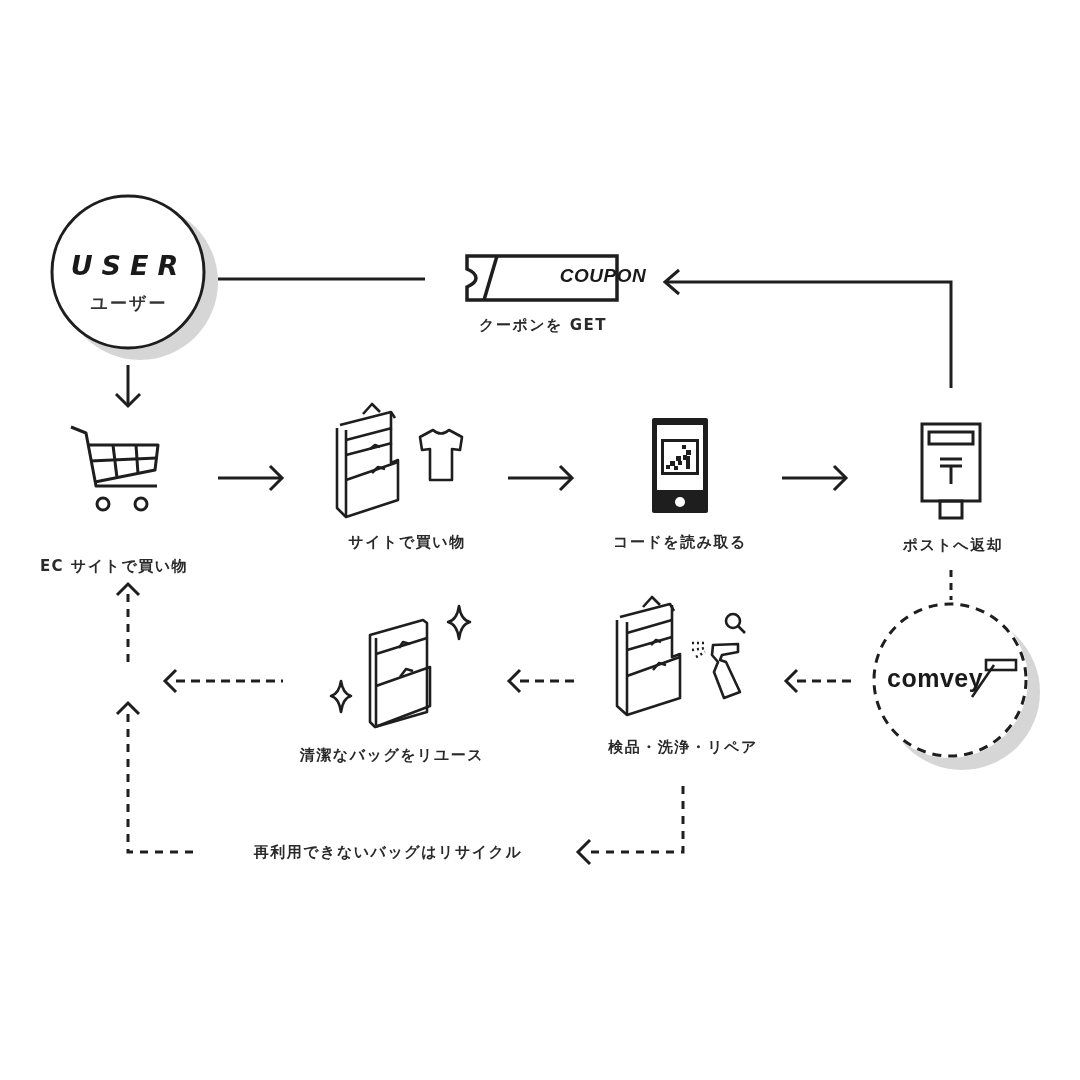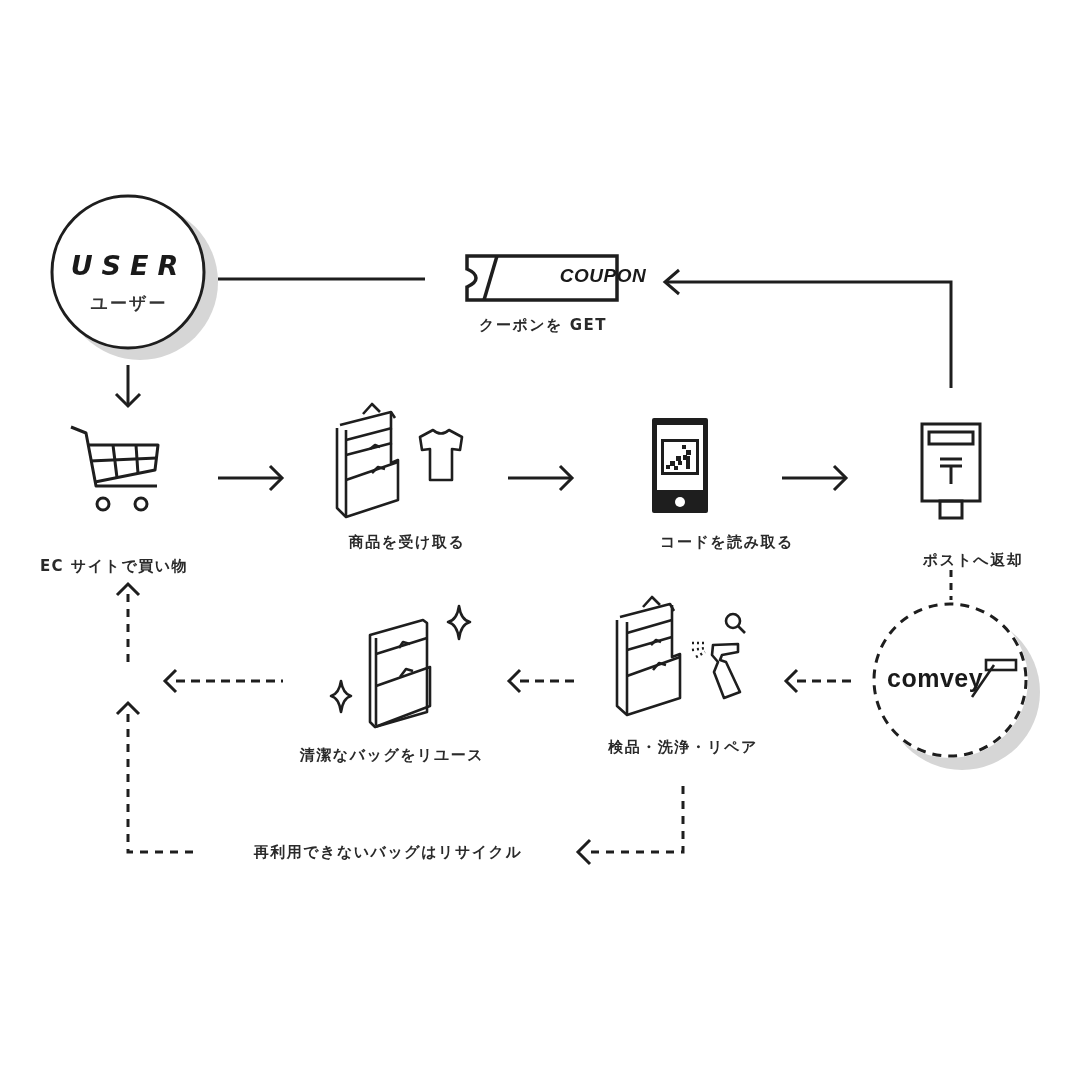--- a/index.html
+++ b/index.html
@@ -181,22 +181,22 @@
   </g>
 </svg>
 
 <div id="user-title">USER</div>
 <div id="user-sub">ユーザー</div>
 
 <div id="coupon-text">COUPON</div>
 <div class="lbl" style="left:543px;top:316px;">クーポンを GET</div>
 
 <div class="lbl" style="left:114px;top:533px;margin-top:24px;">EC サイトで買い物</div>
-<div class="lbl" style="left:407px;top:533px;">商品を受け取る</div>
-<div class="lbl" style="left:680px;top:533px;margin-left:47px;">コードを読み取る</div>
-<div class="lbl" style="left:953px;top:551px;margin-left:20px;">ポストへ返却</div>
+<div class="lbl" style="left:407px;top:533px;">サイトで買い物</div>
+<div class="lbl" style="left:680px;top:533px;">コードを読み取る</div>
+<div class="lbl" style="left:953px;top:536px;">ポストへ返却</div>
 
 <div id="comvey-text">comvey</div>
 
 <div class="lbl" style="left:683px;top:738px;">検品・洗浄・リペア</div>
 <div class="lbl" style="left:392px;top:746px;">清潔なバッグをリユース</div>
 
 <div class="lbl" style="left:388px;top:843px;">再利用できないバッグはリサイクル</div>
 
 </body></html>

